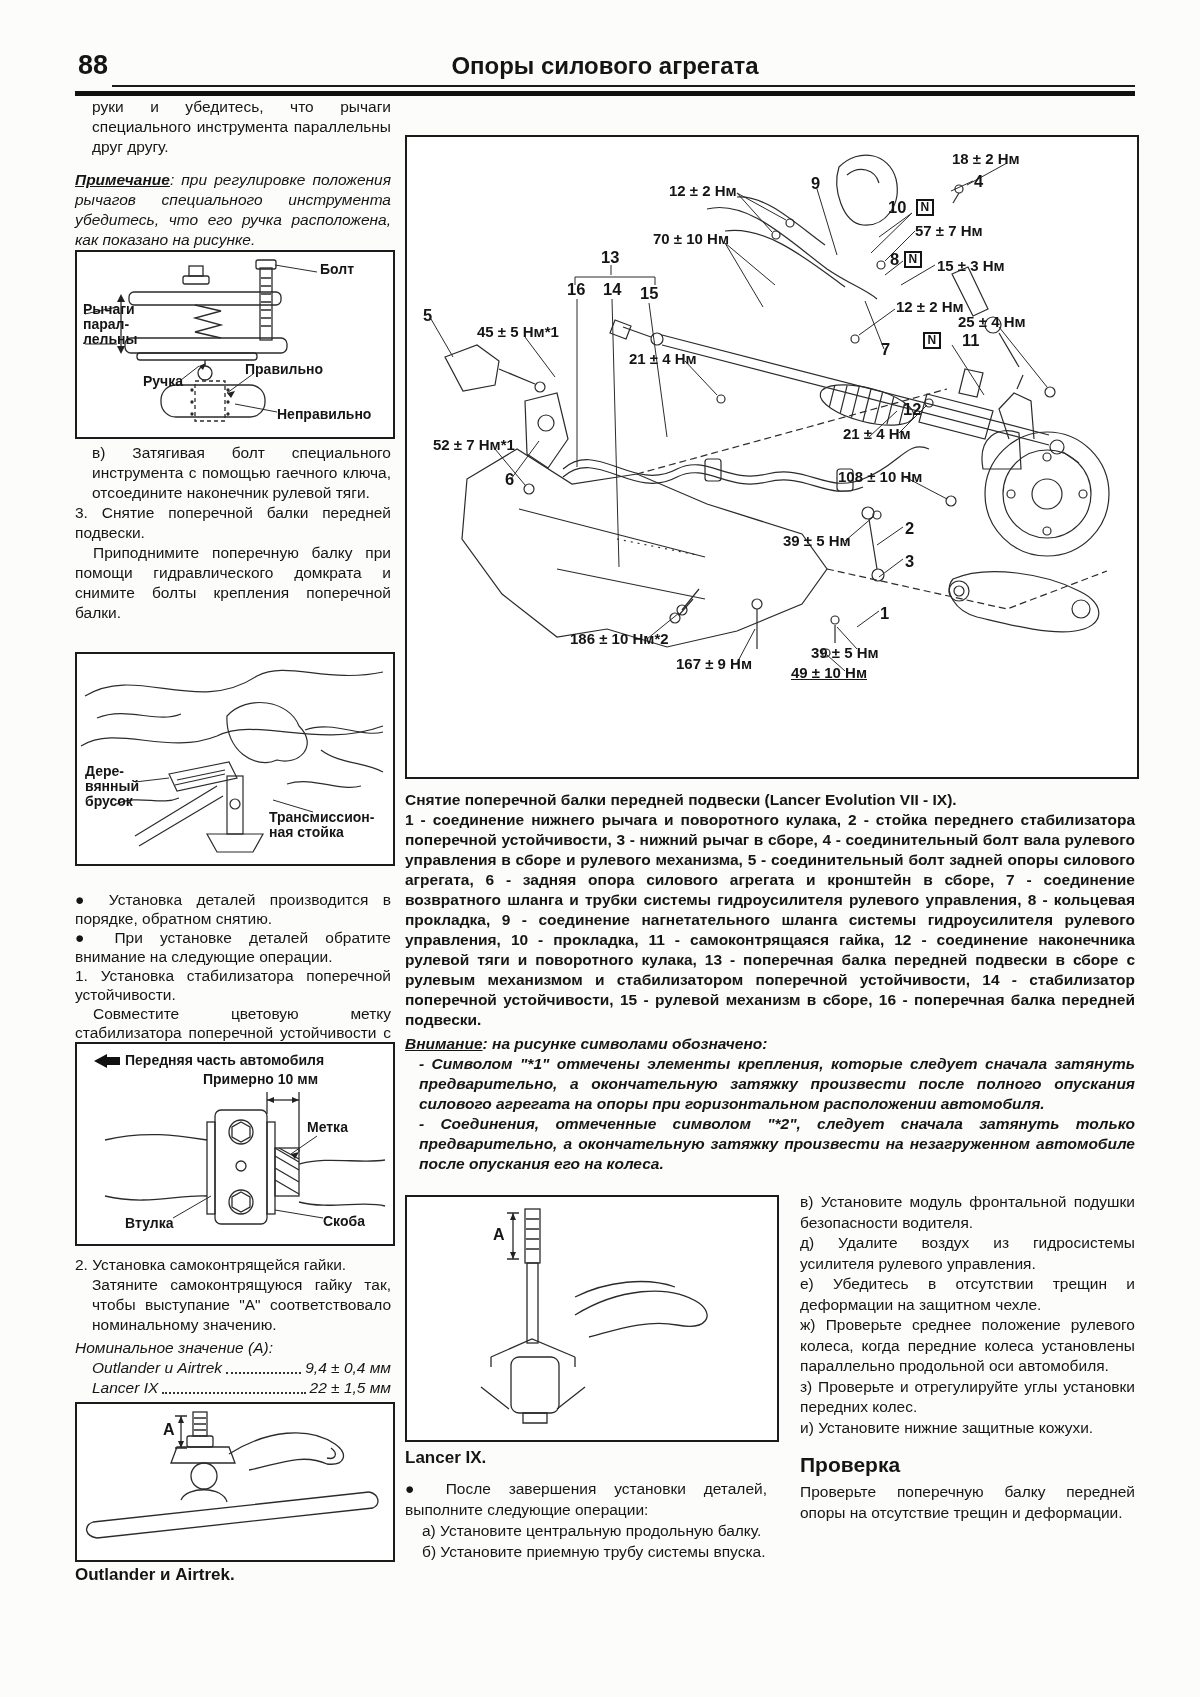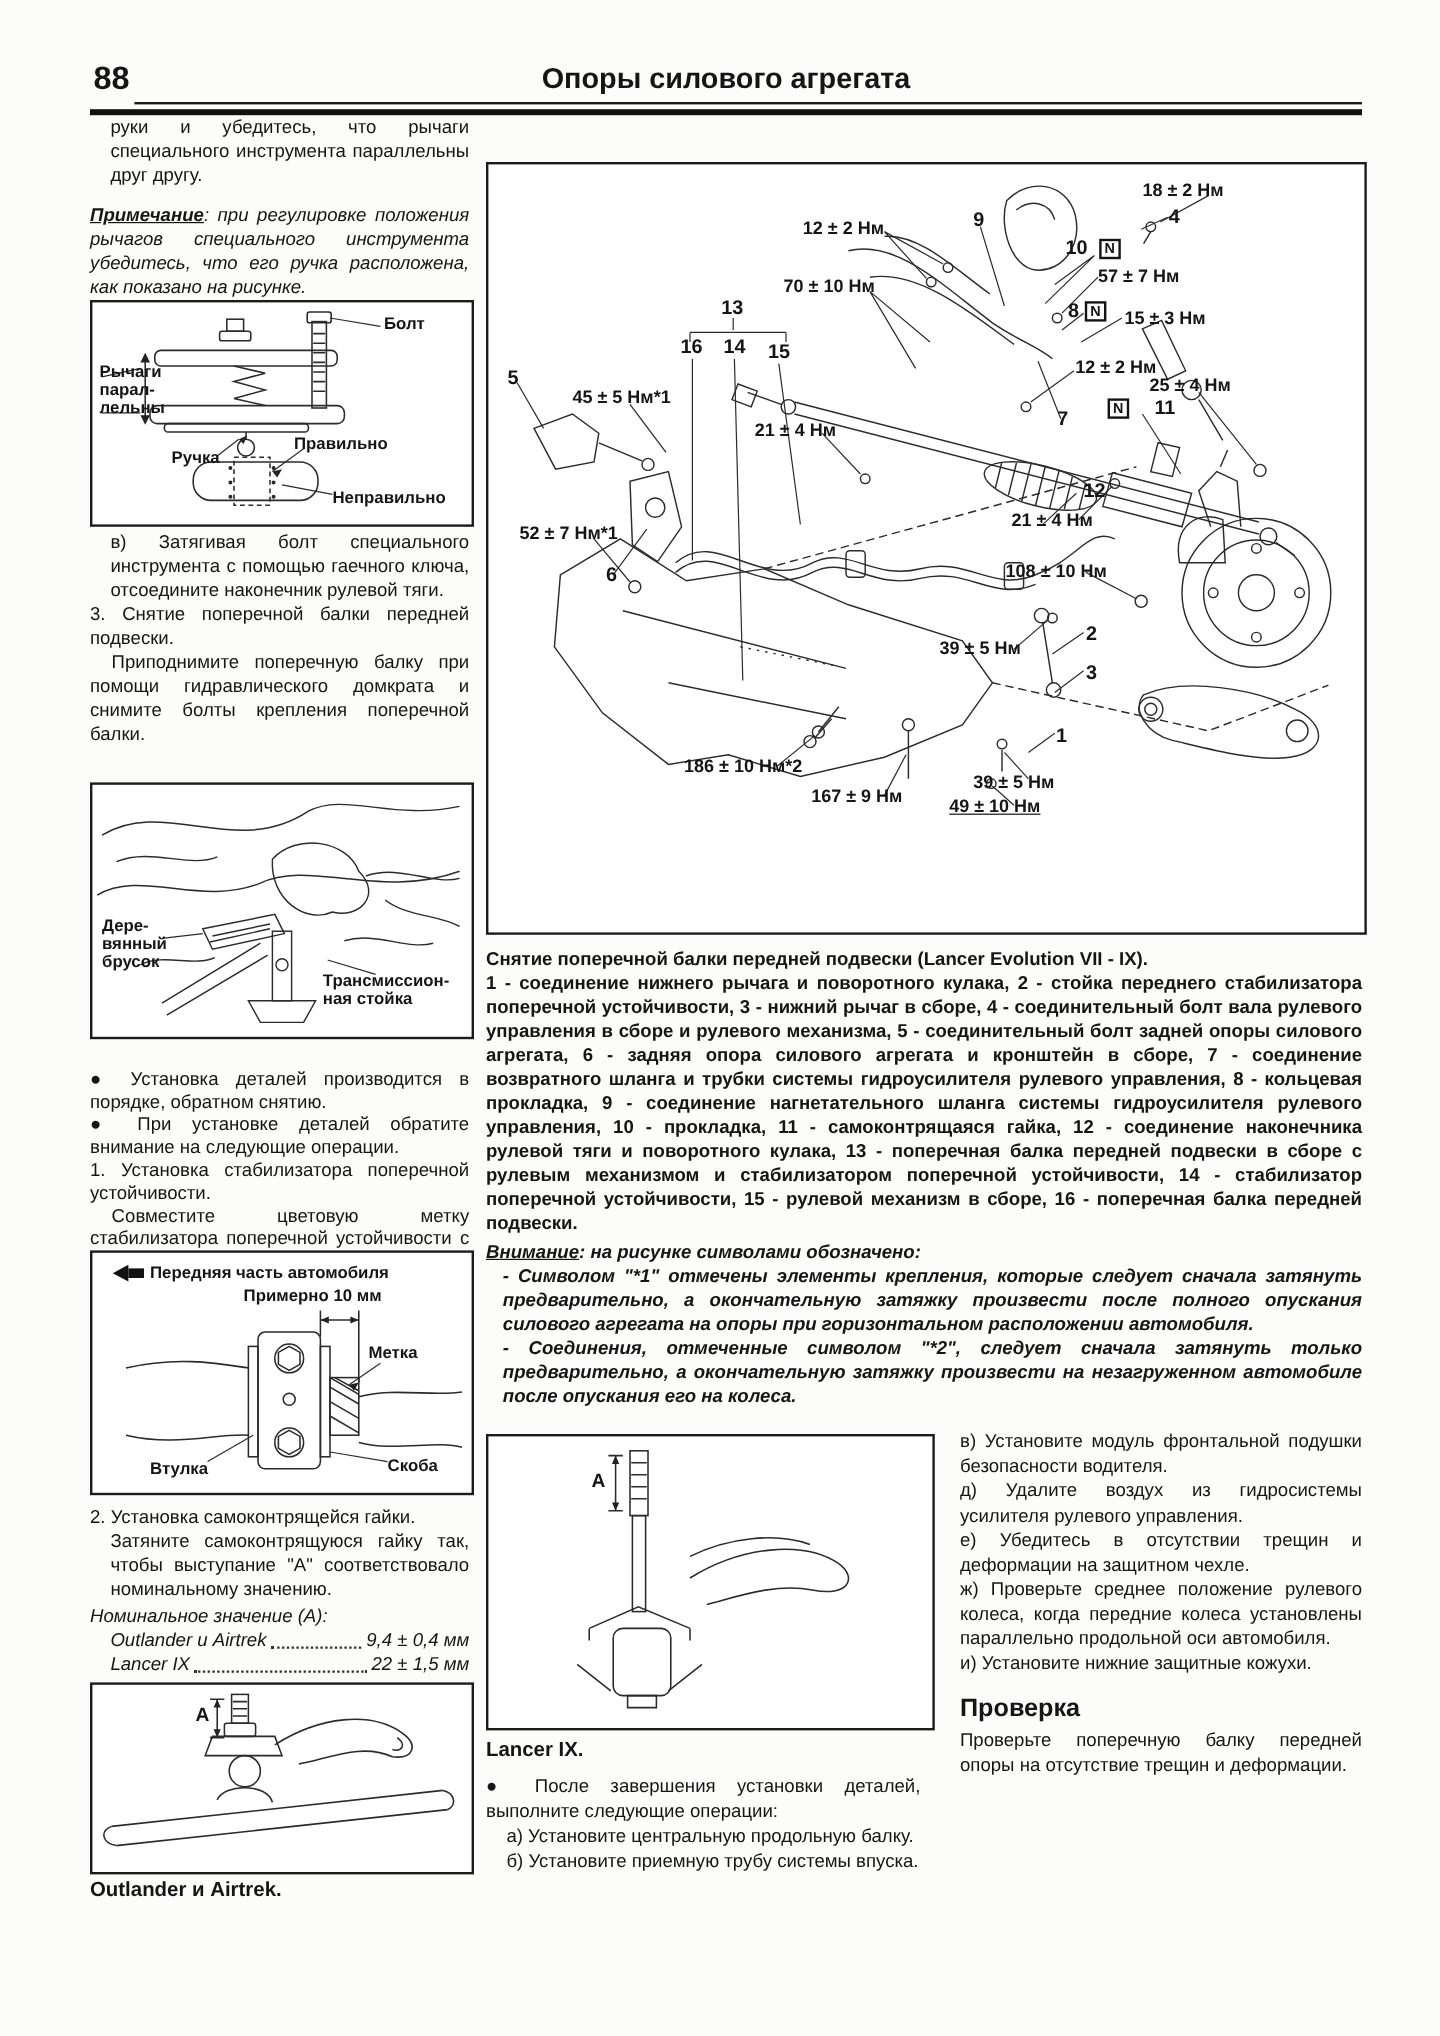--- a/index.html
+++ b/index.html
@@ -395,16 +395,17 @@
   <p class="just">● После завершения установки деталей, выполните следующие операции:</p>
   <p class="just" style="padding-left:17px;">а) Установите центральную продольную балку.</p>
   <p class="just" style="padding-left:17px;">б) Установите приемную трубу системы впуска.</p>
 </div>
 
 <div class="abs" style="left:800px;top:1192px;width:335px;line-height:20.5px;">
   <p class="just">в) Установите модуль фронтальной подушки безопасности водителя.</p>
   <p class="just">д) Удалите воздух из гидросистемы усилителя рулевого управления.</p>
   <p class="just">е) Убедитесь в отсутствии трещин и деформации на защитном чехле.</p>
   <p class="just">ж) Проверьте среднее положение рулевого колеса, когда передние колеса установлены параллельно продольной оси автомобиля.</p>
+  <p class="just">з) Проверьте и отрегулируйте углы установки передних колес.</p>
   <p class="just">и) Установите нижние защитные кожухи.</p>
   <p class="h-check" style="margin-top:14px;">Проверка</p>
   <p class="just" style="margin-top:4px;">Проверьте поперечную балку передней опоры на отсутствие трещин и деформации.</p>
 </div>
 
 </body></html>

